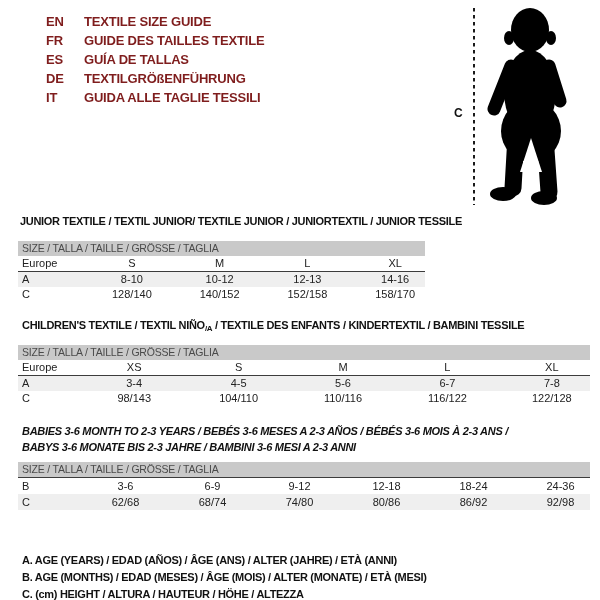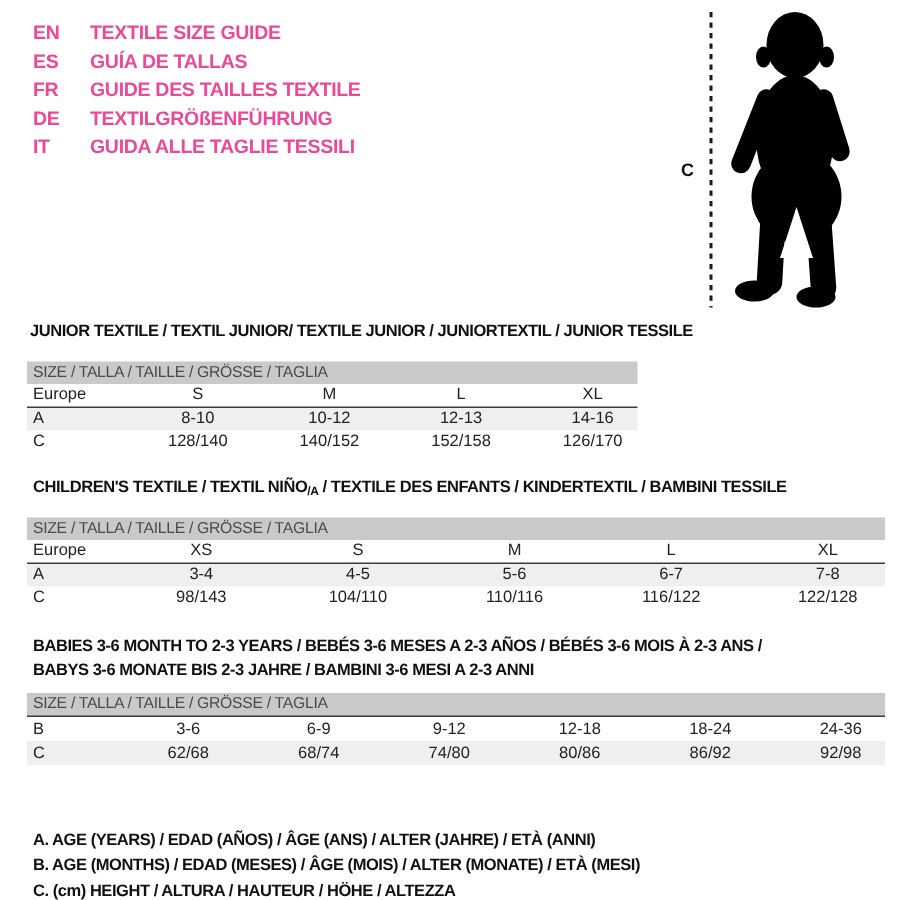--- a/index.html
+++ b/index.html
@@ -5,33 +5,33 @@
   html,body{margin:0;padding:0;}
   body{
     width:600px;height:600px;background:#ffffff;overflow:hidden;position:relative;
     font-family:"Liberation Sans", sans-serif;color:#111;
     -webkit-font-smoothing:antialiased;
   }
   .abs{position:absolute;}
 
   
   .lang-list{left:22px;top:12px;}
-  .lang-row{display:flex;line-height:19px;font-size:13px;font-weight:bold;letter-spacing:-0.2px;color:#ec4899;}
+  .lang-row{display:flex;line-height:19px;font-size:13px;font-weight:bold;letter-spacing:-0.2px;color:#7f1d1d;margin-left:24px;}
   .lang-code{width:38px;flex:0 0 38px;}
 
   
   .figure{left:450px;top:4px;width:145px;height:210px;}
   .figure svg{display:block;}
   .figure-c{position:absolute;left:4px;top:102px;font-size:12px;font-weight:bold;color:#111;}
 
   
   .sec-title{font-size:11px;font-weight:bold;letter-spacing:-0.3px;color:#111;white-space:nowrap;}
   .t1-title{left:20px;top:215px;}
   .t2-title{left:22px;top:319px;}
-  .t3-title{left:22px;top:423px;line-height:16px;}
+  .t3-title{left:22px;top:423px;line-height:16px;font-style:italic;}
   .sub{font-size:8px;vertical-align:-2px;}
 
   
   .tbl{left:18px;}
   .tbl1{top:241px;width:407px;}
   .tbl2{top:345px;width:572px;}
   .tbl3{top:462px;width:572px;}
   .tbar{
     height:15px;line-height:15px;background:#c9c9c9;color:#4a4a4a;
     font-size:10.5px;padding-left:4px;letter-spacing:-0.2px;white-space:nowrap;
@@ -50,26 +50,26 @@
 </style>
 </head>
 <body>
 
 <div class="abs lang-list">
   <div class="lang-row">
     <span class="lang-code">EN</span>
     <span class="lang-title">TEXTILE SIZE GUIDE</span>
   </div>
   <div class="lang-row">
+    <span class="lang-code">FR</span>
+    <span class="lang-title">GUIDE DES TAILLES TEXTILE</span>
+  </div>
+  <div class="lang-row">
     <span class="lang-code">ES</span>
     <span class="lang-title">GUÍA DE TALLAS</span>
-  </div>
-  <div class="lang-row">
-    <span class="lang-code">FR</span>
-    <span class="lang-title">GUIDE DES TAILLES TEXTILE</span>
   </div>
   <div class="lang-row">
     <span class="lang-code">DE</span>
     <span class="lang-title">TEXTILGRÖßENFÜHRUNG</span>
   </div>
   <div class="lang-row">
     <span class="lang-code">IT</span>
     <span class="lang-title">GUIDA ALLE TAGLIE TESSILI</span>
   </div>
 </div>
@@ -110,21 +110,21 @@
     <span class="tcell">8-10</span>
     <span class="tcell">10-12</span>
     <span class="tcell">12-13</span>
     <span class="tcell">14-16</span>
   </div>
   <div class="trow">
     <span class="tlbl">C</span>
     <span class="tcell">128/140</span>
     <span class="tcell">140/152</span>
     <span class="tcell">152/158</span>
-    <span class="tcell">126/170</span>
+    <span class="tcell">158/170</span>
   </div>
 </div>
 
 <div class="abs sec-title t2-title"><span>CHILDREN'S TEXTILE / TEXTIL NIÑO</span><span class="sub">/A</span><span> / TEXTILE DES ENFANTS / KINDERTEXTIL / BAMBINI TESSILE</span></div>
 <div class="abs tbl tbl2">
   <div class="tbar">SIZE / TALLA / TAILLE / GRÖSSE / TAGLIA</div>
   <div class="trow t-dark-border">
     <span class="tlbl">Europe</span>
     <span class="tcell">XS</span>
     <span class="tcell">S</span>

